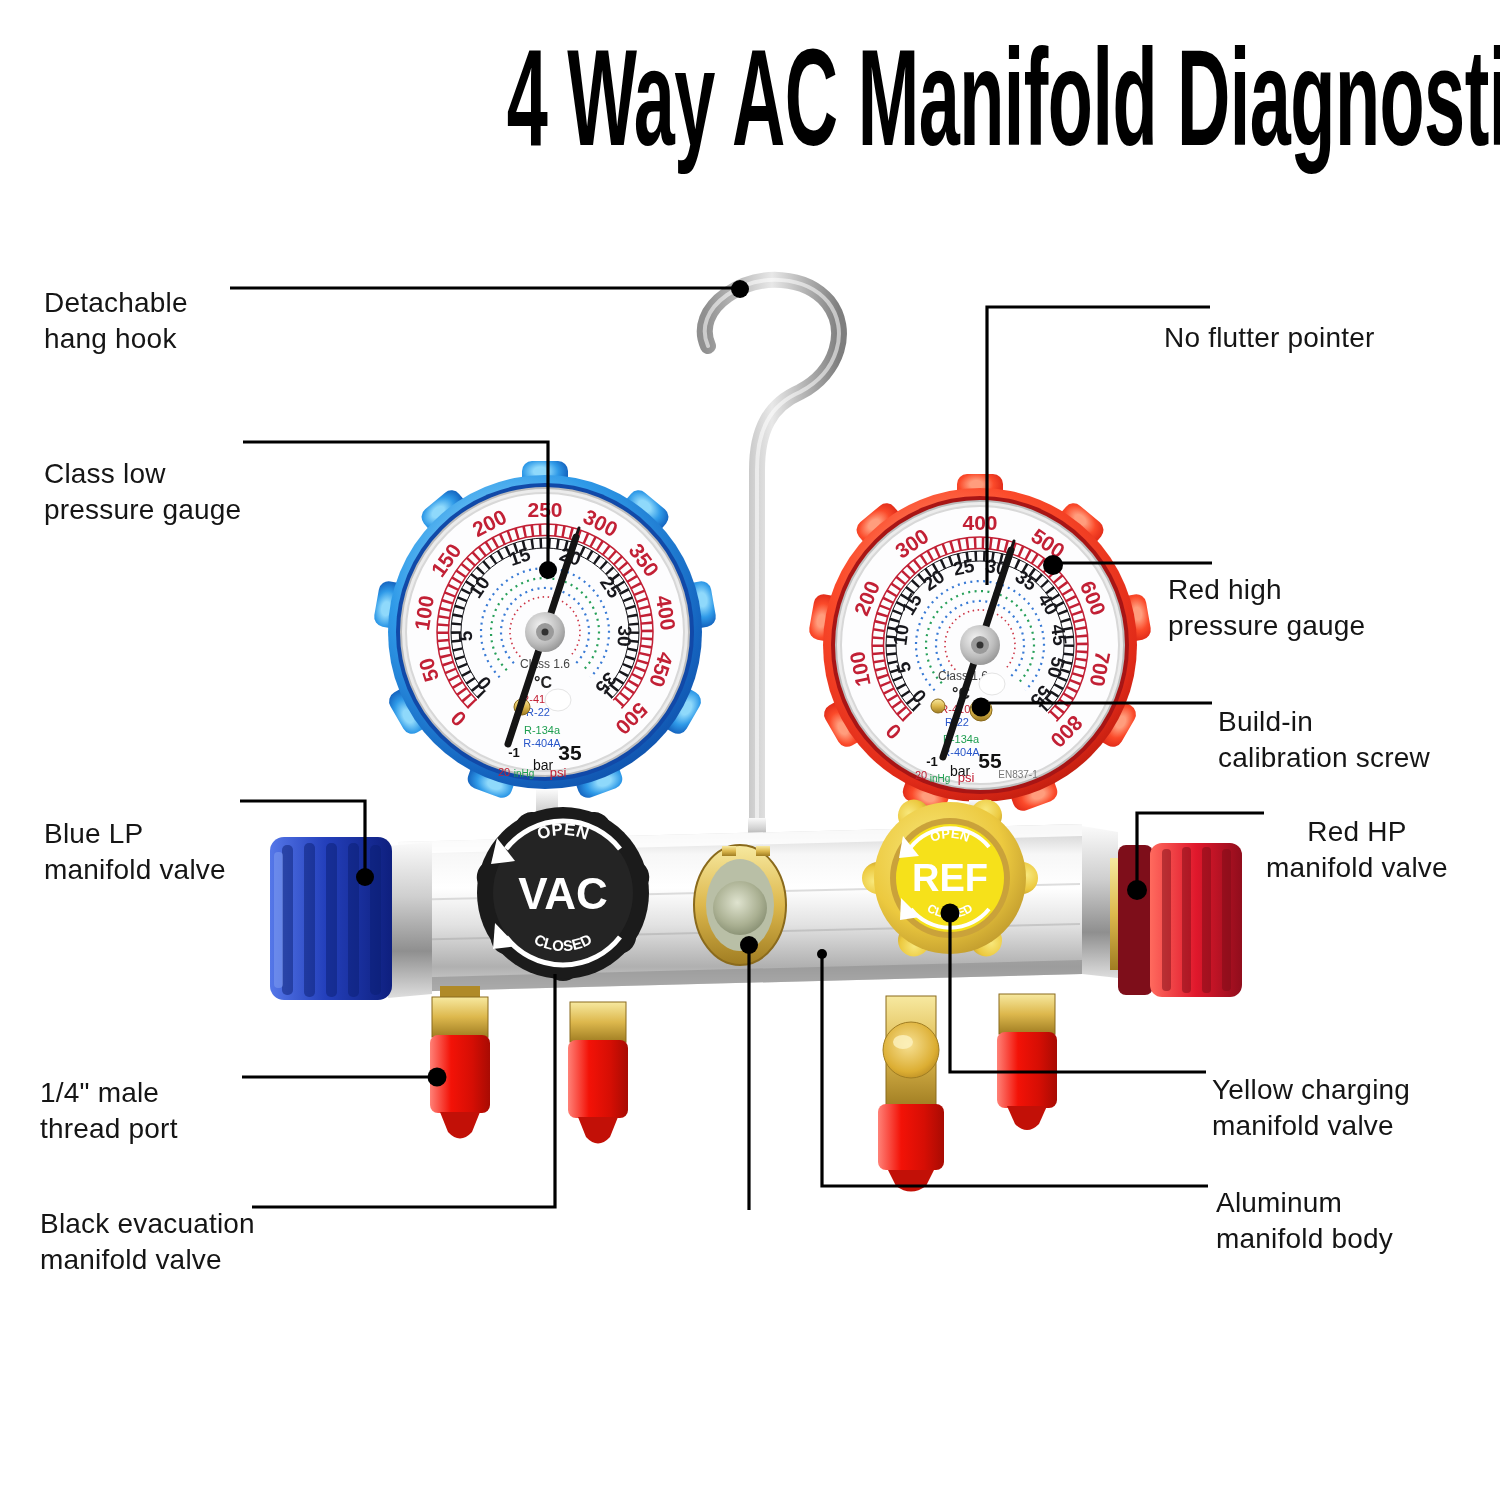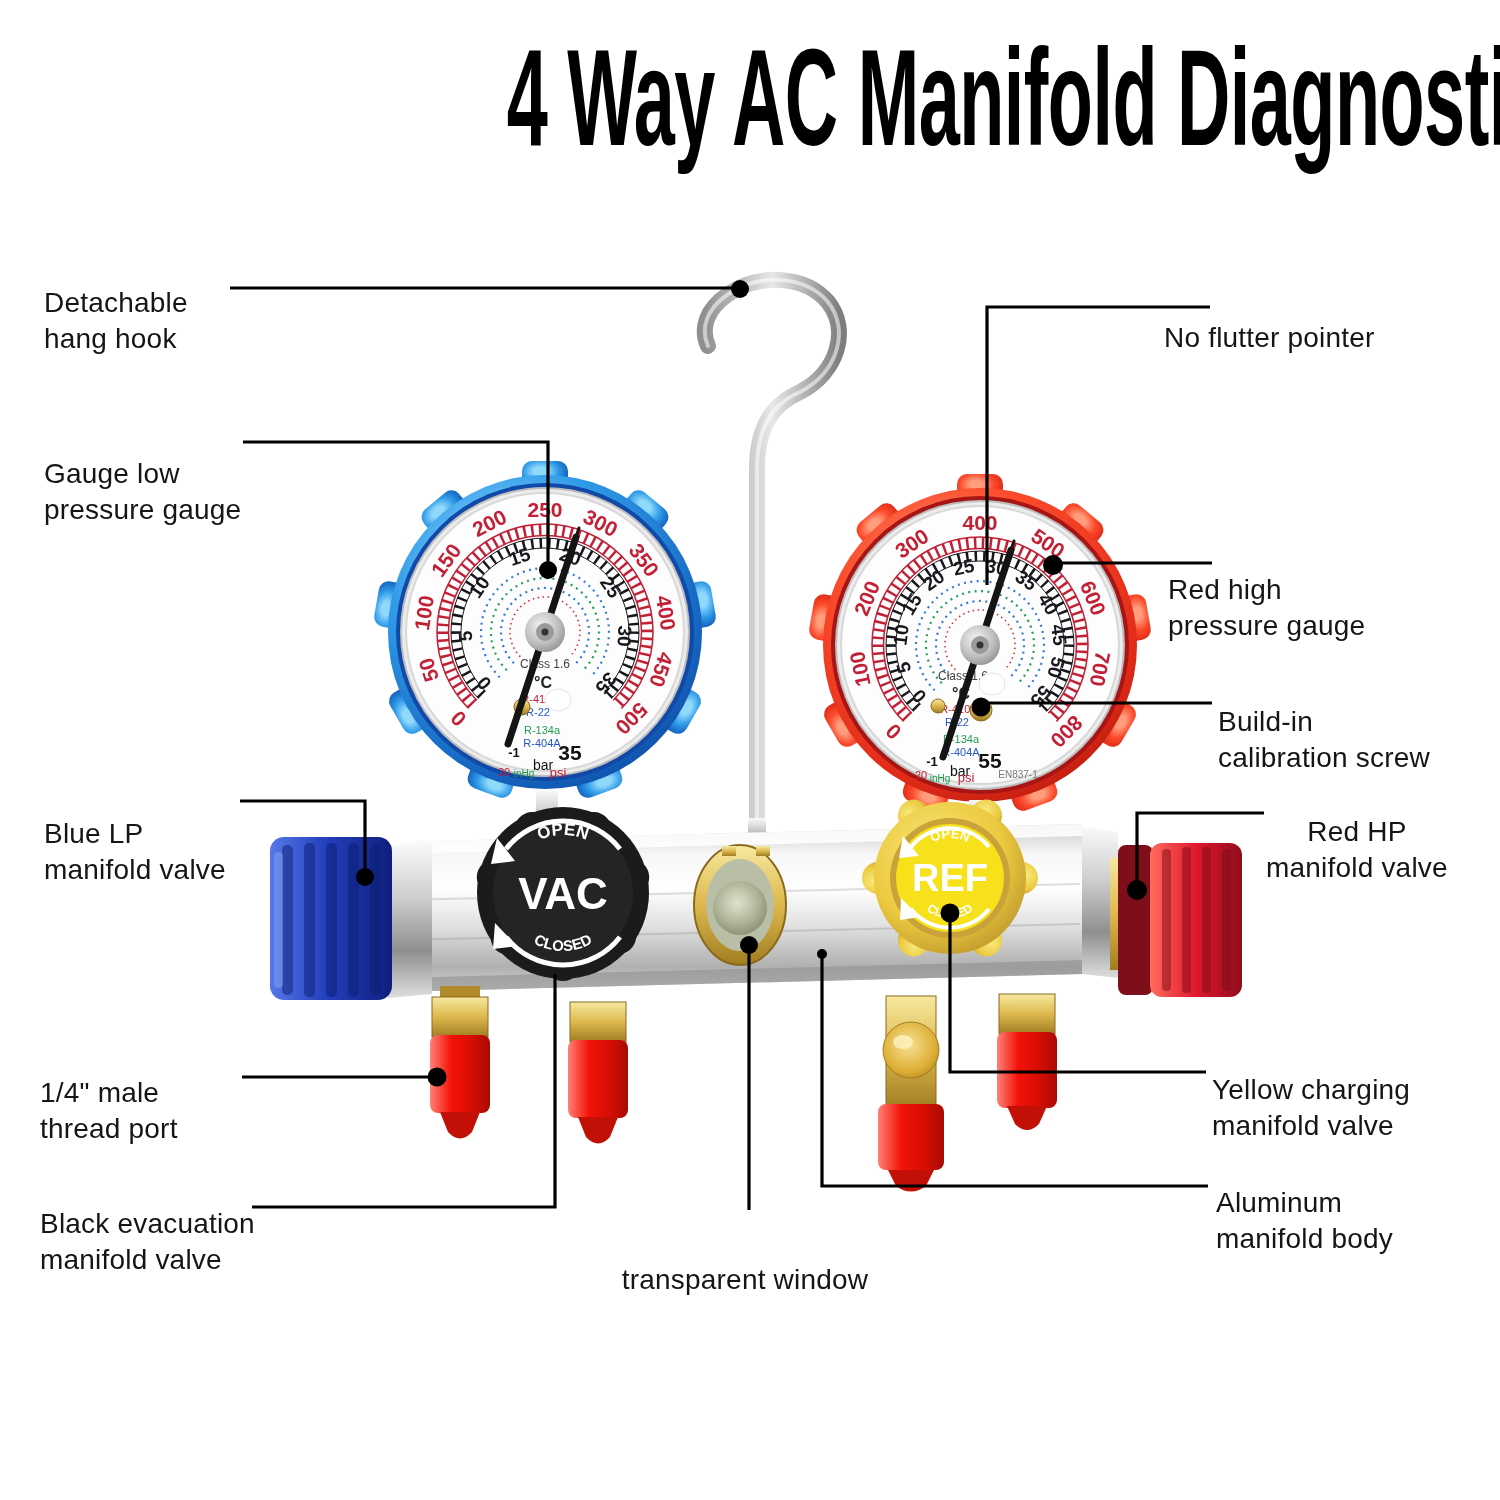--- a/index.html
+++ b/index.html
@@ -400,37 +400,36 @@
     <circle class="cdot" cx="1137" cy="890" r="10"></circle>
     <circle class="cdot" cx="822" cy="954" r="5"></circle>
   </g>
 </svg>
 
 <div class="lbl" style="left:44px;top:253px;">
   <span>Detachable</span>
   <span>hang hook</span>
 </div>
 <div class="lbl" style="left:44px;top:424px;">
-  <span>Gauge low</span>
+  <span>Class low</span>
   <span>pressure gauge</span>
 </div>
 <div class="lbl" style="left:44px;top:784px;">
   <span>Blue LP</span>
   <span>manifold valve</span>
 </div>
 <div class="lbl" style="left:40px;top:1043px;">
   <span>1/4" male</span>
   <span>thread port</span>
 </div>
 <div class="lbl" style="left:40px;top:1174px;">
   <span>Black evacuation</span>
   <span>manifold valve</span>
 </div>
 <div class="lbl center" style="left:545px;top:1230px;width:400px;">
-  <span>transparent window</span>
 </div>
 <div class="lbl" style="left:1164px;top:288px;">
   <span>No flutter pointer</span>
 </div>
 <div class="lbl" style="left:1168px;top:540px;">
   <span>Red high</span>
   <span>pressure gauge</span>
 </div>
 <div class="lbl" style="left:1218px;top:672px;">
   <span>Build-in</span>

